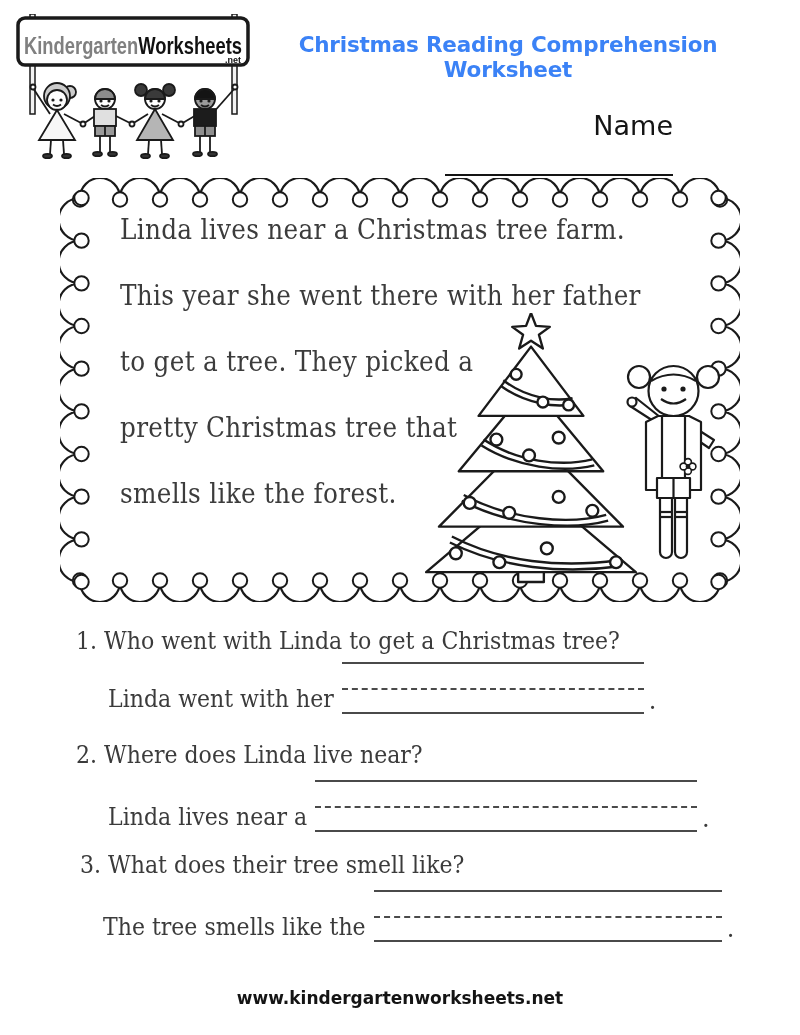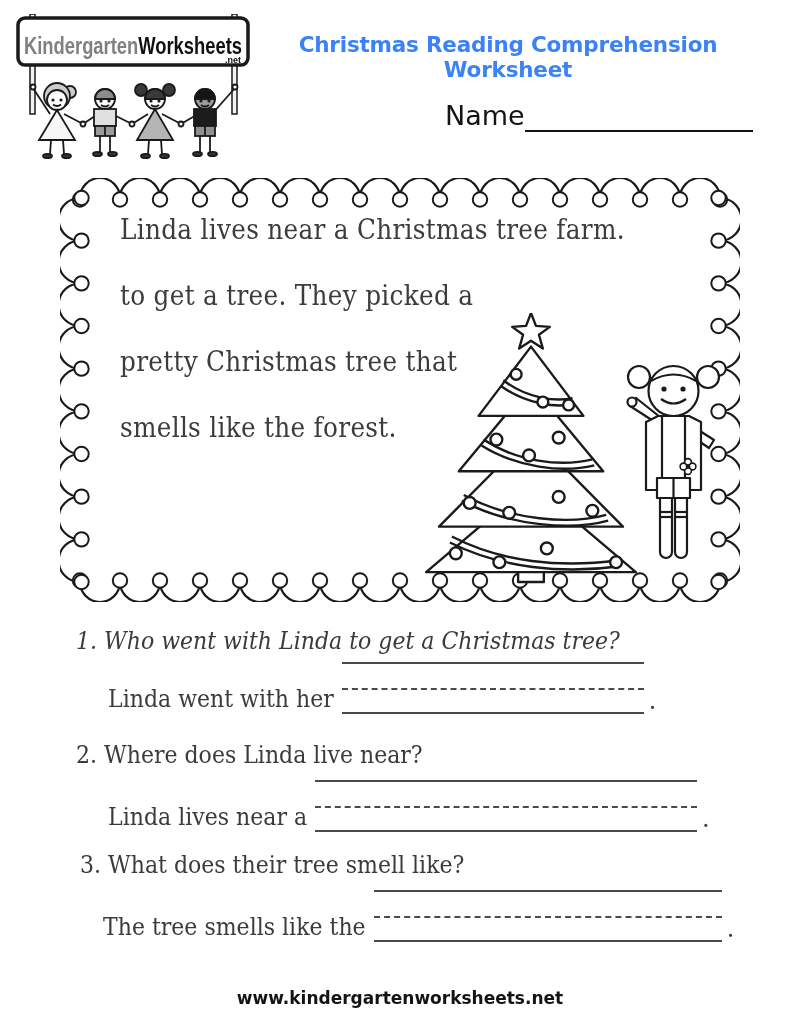--- a/index.html
+++ b/index.html
@@ -11,21 +11,21 @@
   .abs { position:absolute; }
 
   
   .logo-wrap { left:8px; top:14px; width:245px; height:150px; }
   .logo-wrap svg { width:100%; height:100%; display:block; }
   .title {
     left:253px; top:32px; width:510px; text-align:center;
     font-family:"DejaVu Sans", sans-serif; font-size:21.5px; font-weight:600;
     color:#3b82f6; letter-spacing:-0.2px;
   }
-  .name-row { left:445px; top:98px; display:flex; align-items:flex-end; }
+  .name-row { left:445px; top:110px; display:flex; align-items:flex-end;flex-direction:column; }
   .name-label { font-family:"DejaVu Sans", sans-serif; font-size:27px; color:#141414; line-height:1.2; }
   .name-line { display:inline-block; width:228px; height:34px; border-bottom:2.5px solid #141414; }
 
   
   .passage-box { left:60px; top:178px; width:680px; height:424px; }
   .passage-box > svg.border-svg { position:absolute; left:0; top:0; width:680px; height:424px; }
   .passage-text {
     position:absolute; left:34px; top:18px; width:600px;
     font-size:27.5px; line-height:66px; color:#3c3c3c; letter-spacing:0.3px;
     font-stretch:condensed; white-space:nowrap;margin-left:26px;
@@ -209,20 +209,21 @@
         <circle cx="21.5" cy="318.66666666666663" r="7.2" fill="#ffffff" stroke="#1a1a1a" stroke-width="2"></circle>
         <circle cx="658.5" cy="318.66666666666663" r="7.2" fill="#ffffff" stroke="#1a1a1a" stroke-width="2"></circle>
         <circle cx="21.5" cy="361.3333333333333" r="7.2" fill="#ffffff" stroke="#1a1a1a" stroke-width="2"></circle>
         <circle cx="658.5" cy="361.3333333333333" r="7.2" fill="#ffffff" stroke="#1a1a1a" stroke-width="2"></circle>
         <circle cx="21.5" cy="404" r="7.2" fill="#ffffff" stroke="#1a1a1a" stroke-width="2"></circle>
         <circle cx="658.5" cy="404" r="7.2" fill="#ffffff" stroke="#1a1a1a" stroke-width="2"></circle>
       </svg>
 
     <div class="passage-text">
       <div>Linda lives near a Christmas tree farm.</div>
+      <div>This year she went there with her father</div>
       <div>to get a tree. They picked a</div>
       <div>pretty Christmas tree that</div>
       <div>smells like the forest.</div>
     </div>
 
     <svg class="tree-svg" viewBox="0 0 220 275">
       <g stroke="#1a1a1a" stroke-width="2.4" fill="#ffffff" stroke-linejoin="round">
         <rect x="97" y="258" width="26" height="14"></rect>
 
         <polygon points="110,172 4,262 216,262"></polygon>
@@ -294,21 +295,21 @@
         <path d="M34,136 h12 v54 a6,6 0 0 1 -12,0 Z"></path>
         <path d="M49,136 h12 v54 a6,6 0 0 1 -12,0 Z"></path>
         <line x1="34" y1="150" x2="46" y2="150"></line>
           <line x1="34" y1="155" x2="46" y2="155"></line>
         <line x1="49" y1="150" x2="61" y2="150"></line>
           <line x1="49" y1="155" x2="61" y2="155"></line>
       </g>
     </svg>
   </div>
 
-  <div class="abs q-text" style="left:76px; top:626px;font-style:italic;">
+  <div class="abs q-text" style="left:76px; top:626px;">
     <span class="q-num">1.</span><span>Who went with Linda to get a Christmas tree?</span>
   </div>
   <div class="abs answer-row" style="left:108px; top:658px;">
     <span class="stem">Linda went with her</span>
     <span class="write-guide" style="width:302px;">
         <span class="mid"></span>
       </span>
     <span class="period">.</span>
   </div>
 

